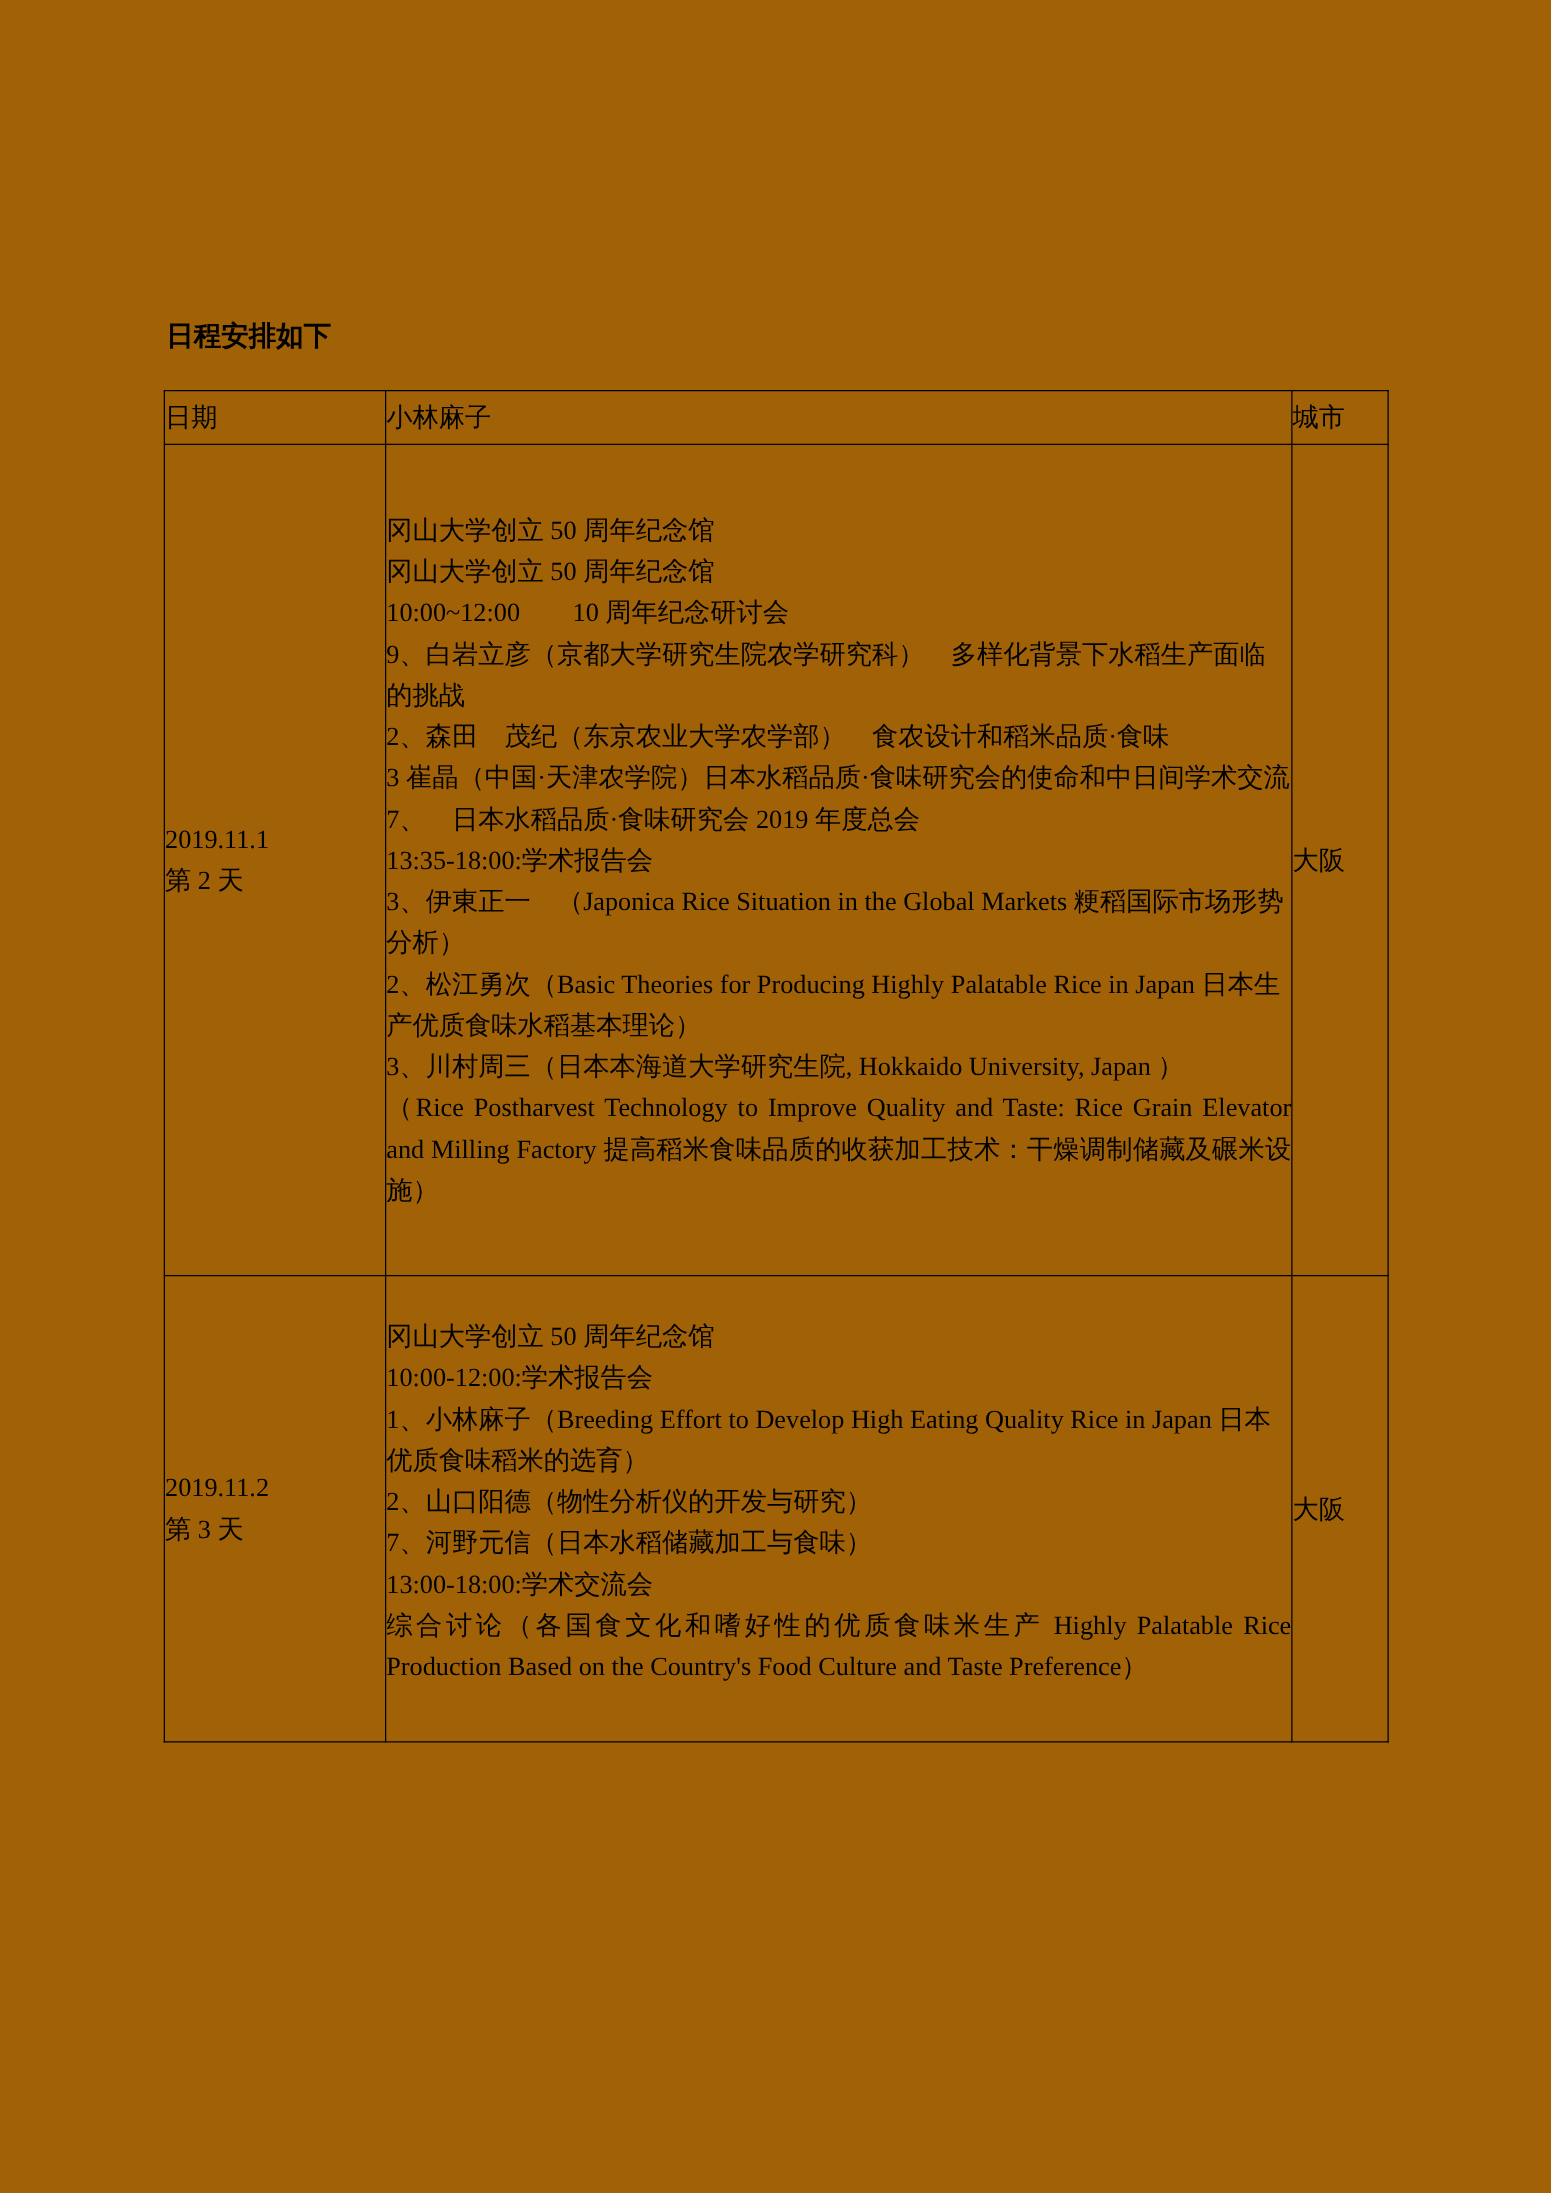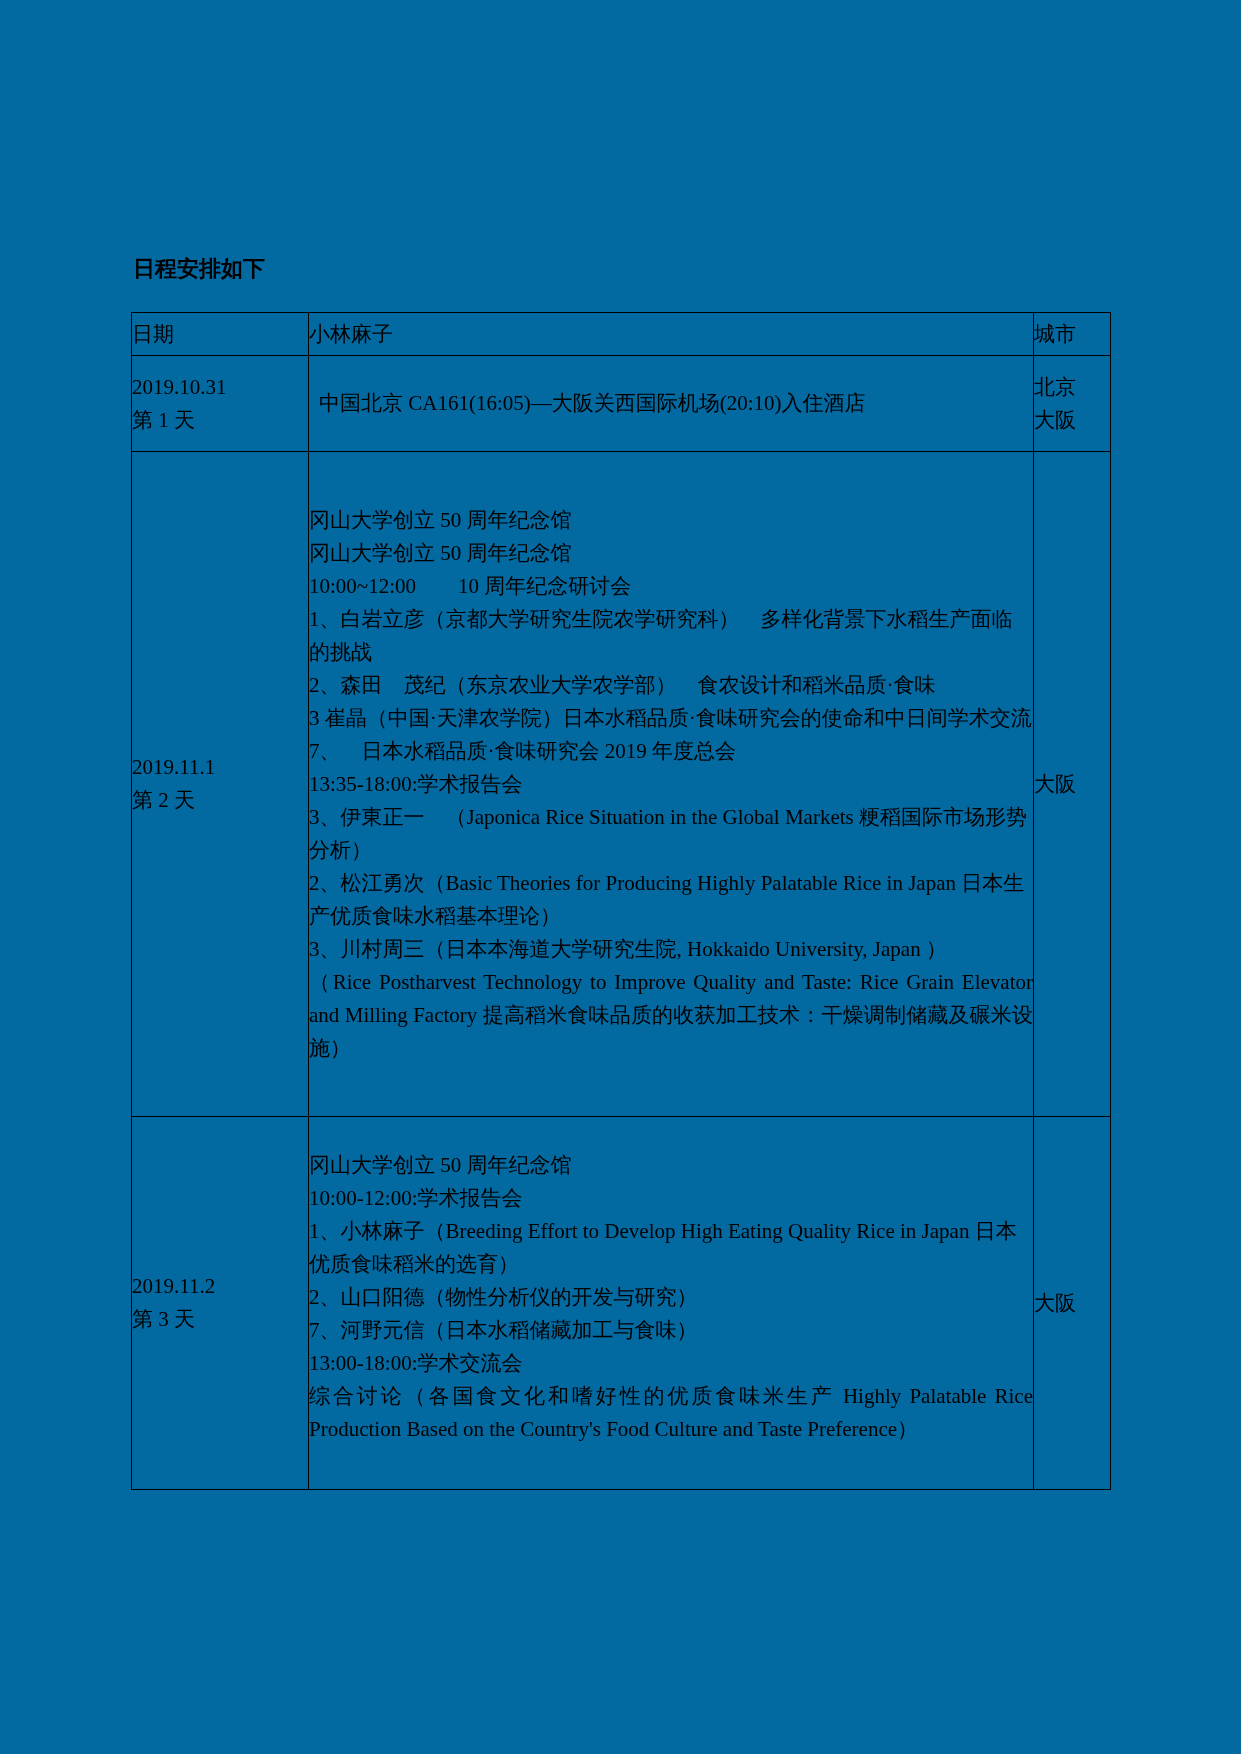--- a/index.html
+++ b/index.html
@@ -1,19 +1,19 @@
 <!DOCTYPE html>
 <html><head>
 <meta charset="utf-8">
 <style>
   html,body{margin:0;padding:0;background:#e8e8e8;}
   .page{
     position:relative;
     width:1241px;height:1754px;
-    background:#0369a1;
+    background:#a16207;
     font-family:"Liberation Serif","DejaVu Serif",serif;
     color:#000;
     overflow:hidden;
   }
   .doc-title{
     position:absolute;
     left:133px;top:254px;
     font-size:22px;
     font-weight:bold;
     line-height:30px;
@@ -75,44 +75,31 @@
     </colgroup>
     <thead>
       <tr>
         <th class="h-cell">日期</th>
         <th class="h-cell">小林麻子</th>
         <th class="h-cell h-city">城市</th>
       </tr>
     </thead>
     <tbody>
 
-      <tr class="row1">
-        <td class="date-cell">
-          <p class="para">2019.10.31</p>
-          <p class="para line2">第 1 天</p>
-        </td>
-        <td class="content-cell">
-          <p class="para">中国北京 CA161(16:05)—大阪关西国际机场(20:10)入住酒店</p>
-        </td>
-        <td class="city-cell">
-          <p class="para">北京</p>
-          <p class="para line2">大阪</p>
-        </td>
-      </tr>
 
       <tr class="row2">
         <td class="date-cell">
           <p class="para">2019.11.1</p>
           <p class="para line2">第 2 天</p>
         </td>
         <td class="content-top">
           <p class="para">冈山大学创立 50 周年纪念馆</p>
           <p class="para">冈山大学创立 50 周年纪念馆</p>
           <p class="para">10:00~12:00　　10 周年纪念研讨会</p>
-          <p class="para">1、白岩立彦（京都大学研究生院农学研究科）　多样化背景下水稻生产面临的挑战</p>
+          <p class="para">9、白岩立彦（京都大学研究生院农学研究科）　多样化背景下水稻生产面临的挑战</p>
           <p class="para">2、森田　茂纪（东京农业大学农学部）　食农设计和稻米品质·食味</p>
           <p class="para">3 崔晶（中国·天津农学院）日本水稻品质·食味研究会的使命和中日间学术交流</p>
           <p class="para mt16">7、　日本水稻品质·食味研究会 2019 年度总会</p>
           <p class="para mt14">13:35-18:00:学术报告会</p>
           <p class="para">3、伊東正一　（Japonica Rice Situation in the Global Markets 粳稻国际市场形势分析）</p>
           <p class="para">2、松江勇次（Basic Theories for Producing Highly Palatable Rice in Japan 日本生产优质食味水稻基本理论）</p>
           <p class="para">3、川村周三（日本本海道大学研究生院, Hokkaido University, Japan ）</p>
           <p class="para just">（Rice Postharvest Technology to Improve Quality and Taste: Rice Grain Elevator and Milling Factory 提高稻米食味品质的收获加工技术：干燥调制储藏及碾米设施）</p>
         </td>
         <td class="city-cell city-top">

